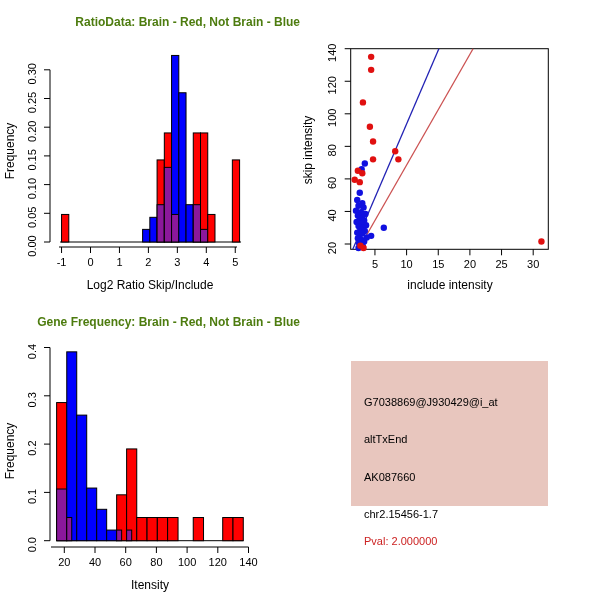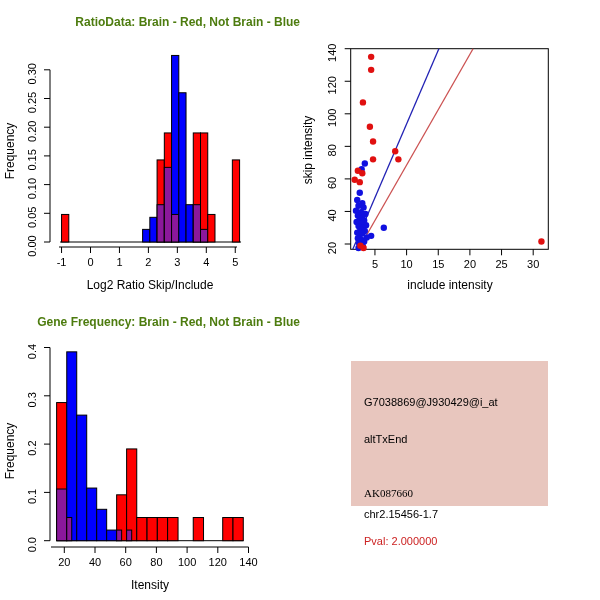--- a/index.html
+++ b/index.html
@@ -205,18 +205,18 @@
   <div class="axis-label" style="left:300px;top:278px">include intensity</div>
   <div class="axis-label" style="left:0;top:578px">Itensity</div>
 
   <div class="axis-label-y" style="left:-140px;top:144px">Frequency</div>
   <div class="axis-label-y" style="left:158px;top:143px">skip intensity</div>
   <div class="axis-label-y" style="left:-140px;top:444px">Frequency</div>
 
   <div id="info-box" style="background: rgb(232, 198, 190);">
     <div class="info-line" style="top: 35px; color: rgb(0, 0, 0);">G7038869@J930429@i_at</div>
     <div class="info-line" style="top: 72px; color: rgb(0, 0, 0);">altTxEnd</div>
-    <div class="info-line" style="top: 126px; color: rgb(0, 0, 0); font-family: Liberation Serif, serif;">AK087660</div>
+    <div class="info-line" style="top: 110px; color: rgb(0, 0, 0);">AK087660</div>
     <div class="info-line" style="top: 147px; color: rgb(0, 0, 0);">chr2.15456-1.7</div>
     <div class="info-line" style="top: 174px; color: rgb(204, 34, 34); text-align: center;">Pval: 2.000000</div>
   </div>
 
 </div>
 
 </body></html>

